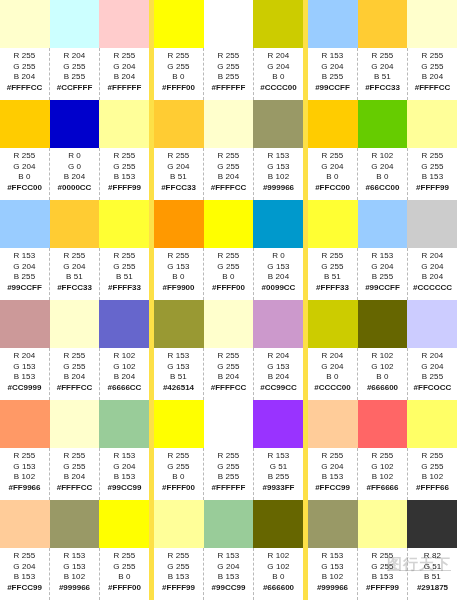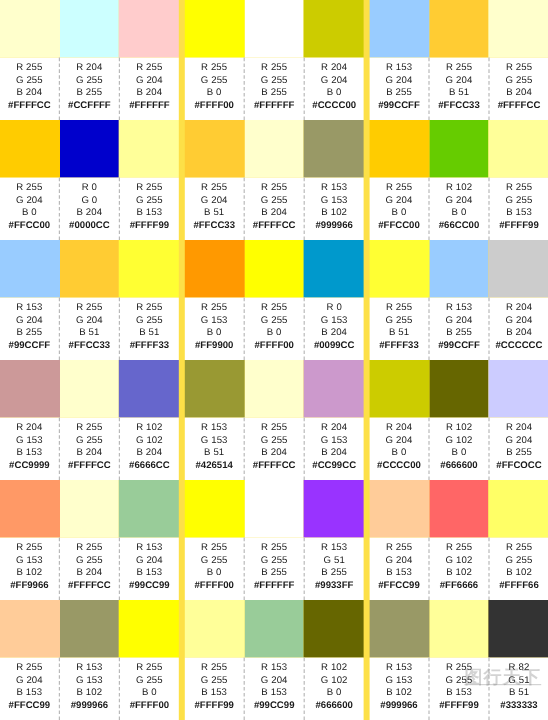--- a/index.html
+++ b/index.html
@@ -569,19 +569,19 @@
           <div class="info">
             <span>R 255</span>
             <span>G 255</span>
             <span>B 153</span>
             <span class="hex">#FFFF99</span>
           </div>
           <div class="info">
             <span>R 82</span>
             <span>G 51</span>
             <span>B 51</span>
-            <span class="hex">#333333</span>
+            <span class="hex">#291875</span>
           </div>
         </div>
       </div>
     </div>
   <div class="watermark">图行天下</div>
 </div>
 
 </body></html>

